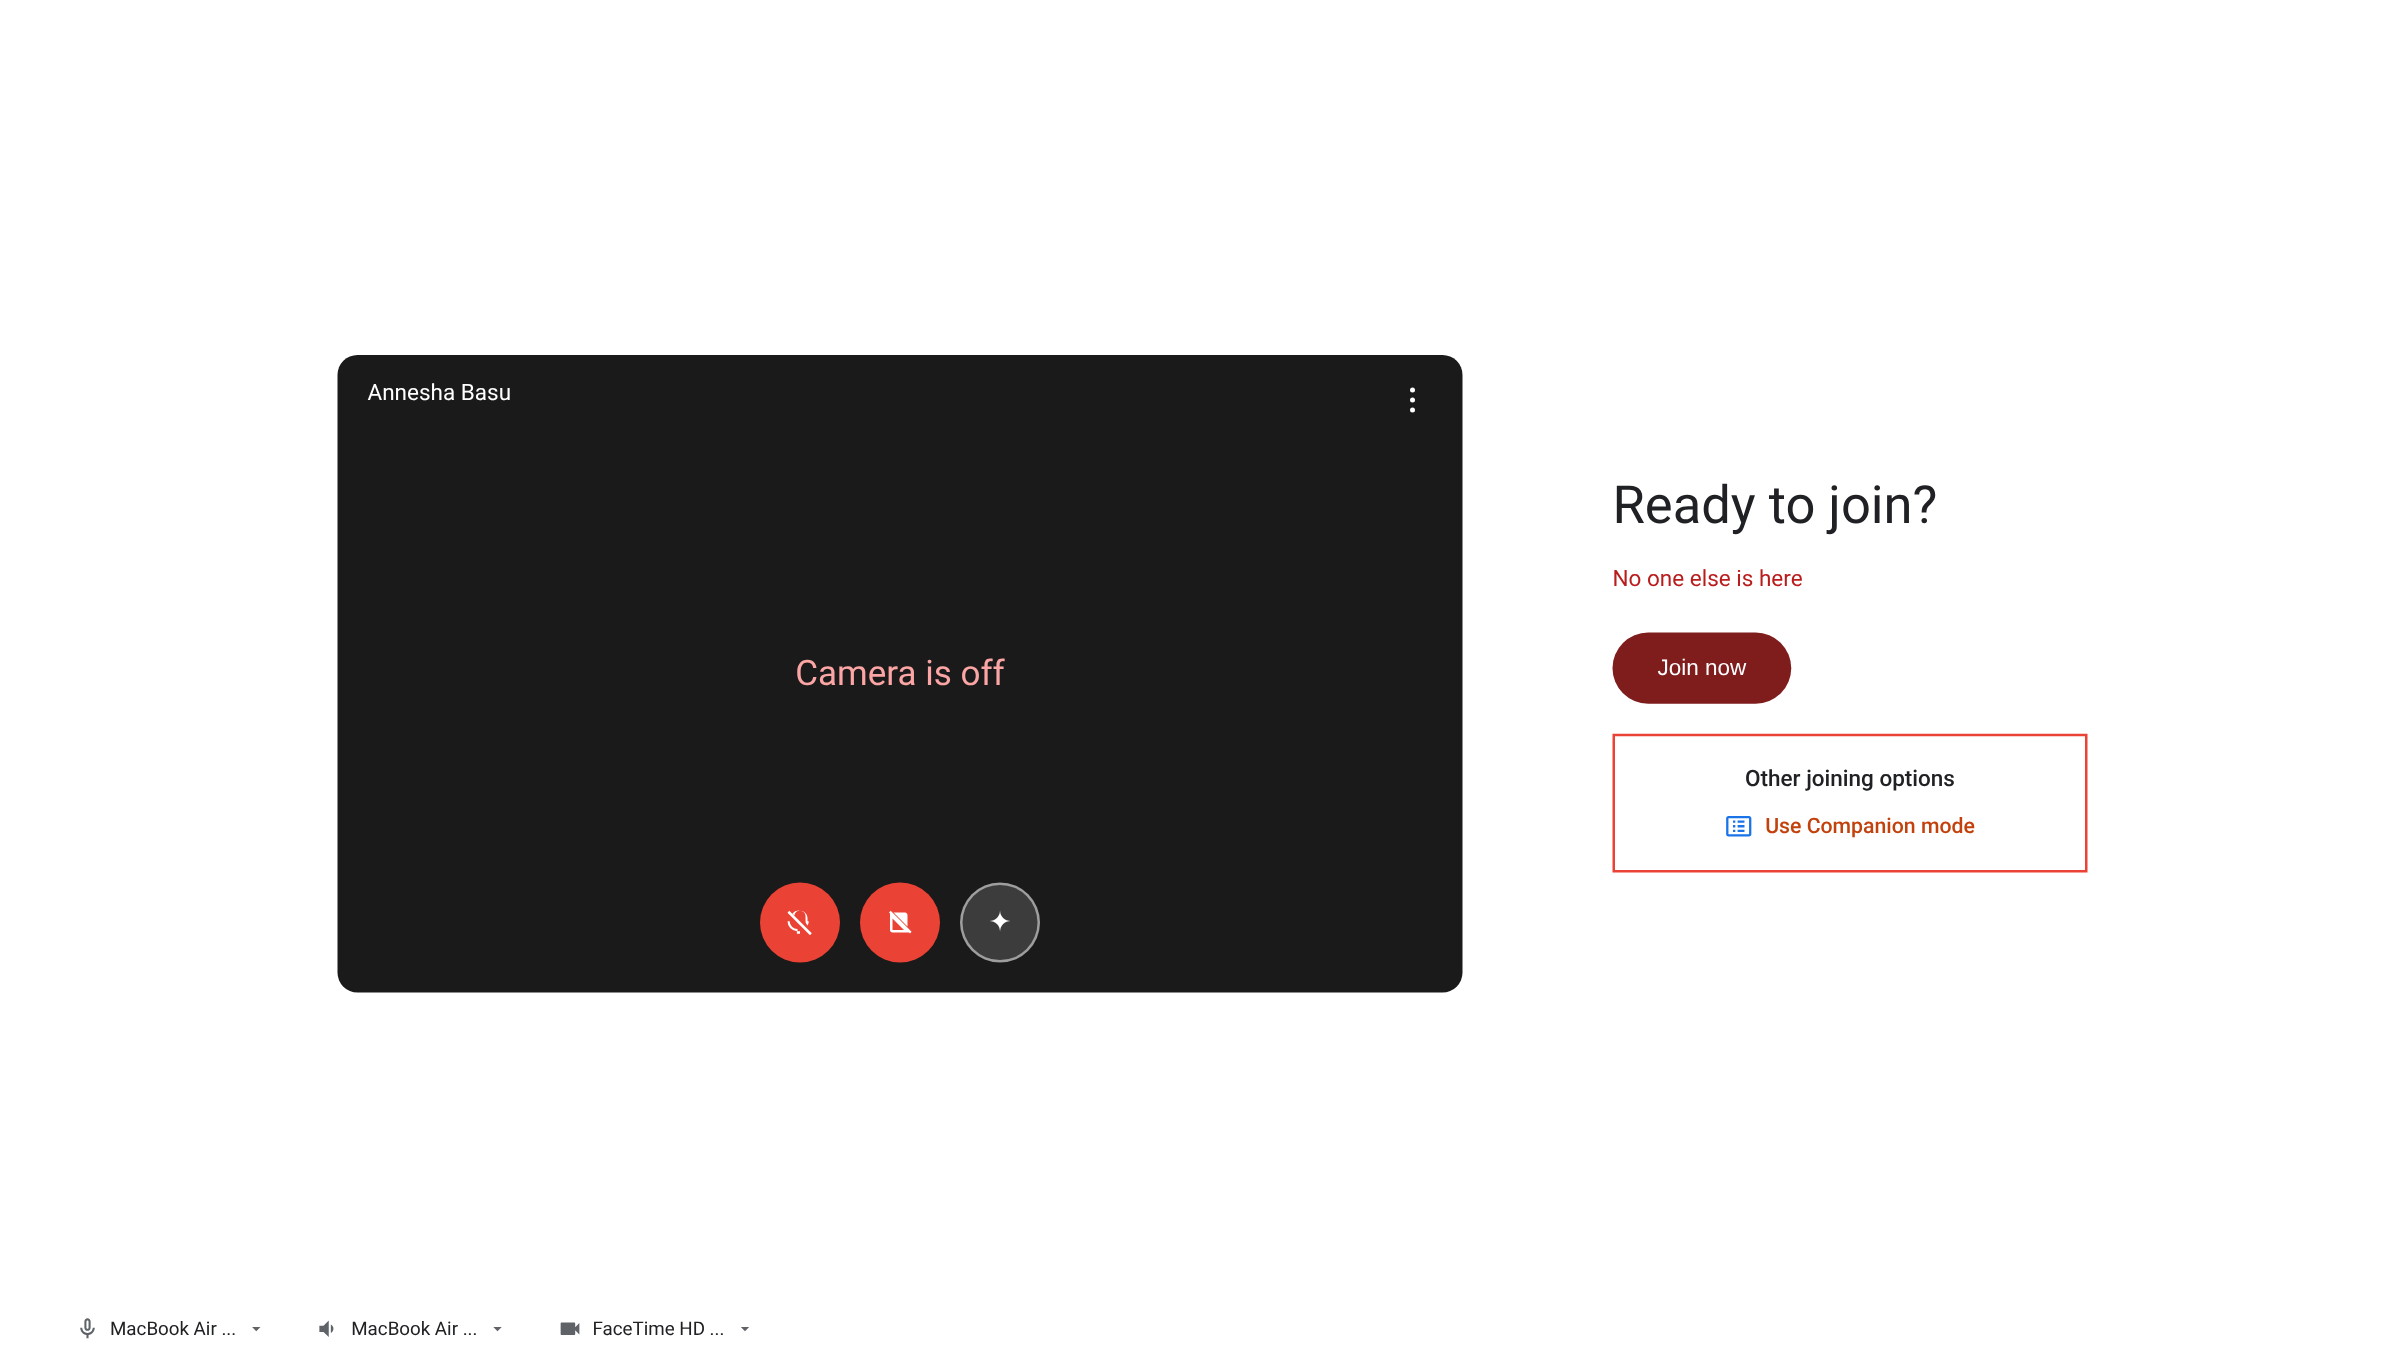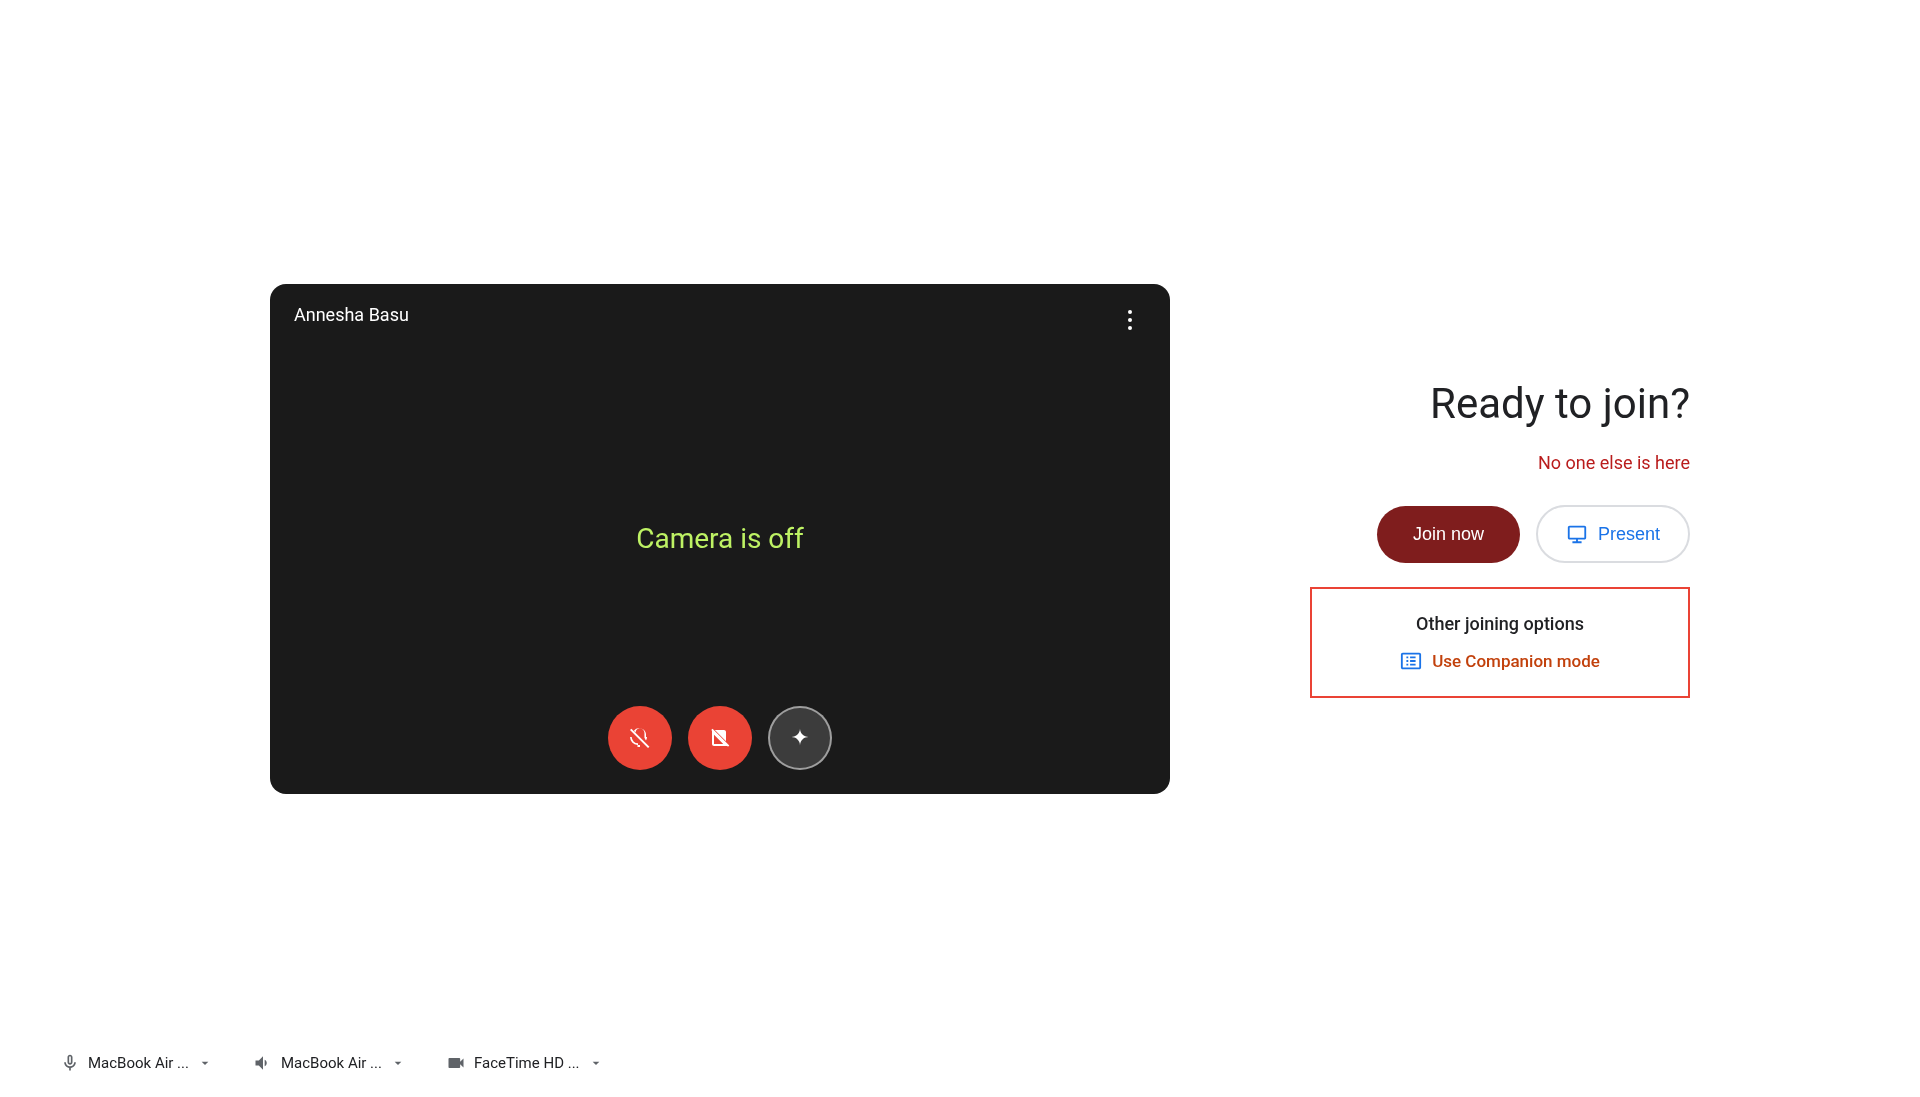--- a/index.html
+++ b/index.html
@@ -61,21 +61,21 @@
       font-size: 24px;
       width: 40px;
       height: 40px;
       display: flex;
       align-items: center;
       justify-content: center;
       border-radius: 50%;
     }
 
     .camera-off-text {
-      color: #bef264;
+      color: #fca5a5;
       font-size: 28px;
       font-weight: 400;
     }
 
     .video-controls {
       position: absolute;
       bottom: 24px;
       left: 50%;
       transform: translateX(-50%);
       display: flex;
@@ -108,21 +108,21 @@
       align-items: center;
       justify-content: center;
       color: white;
       font-size: 20px;
     }
 
     
     .right-panel {
       display: flex;
       flex-direction: column;
-      align-items: flex-end;
+      align-items: flex-start;
       gap: 24px;
       min-width: 400px;
     }
 
     .ready-title {
       font-size: 42px;
       font-weight: 400;
       color: #202124;
       text-align: center;
     }
@@ -286,26 +286,20 @@
     </div>
   </div>
 
   <div class="right-panel">
     <h1 class="ready-title">Ready to join?</h1>
     <p class="no-one-text">No one else is here</p>
 
     <div class="join-buttons">
       <button class="join-now-btn">Join now</button>
 
-      <button class="present-btn">
-        <svg width="22" height="22" viewBox="0 0 24 24" fill="#1a73e8">
-          <path d="M20 3H4c-1.1 0-2 .9-2 2v11c0 1.1.9 2 2 2h7v2H7v2h10v-2h-4v-2h7c1.1 0 2-.9 2-2V5c0-1.1-.9-2-2-2zm0 13H4V5h16v11z"></path>
-        </svg>
-        <span>Present</span>
-      </button>
     </div>
 
     <div class="other-options-box">
       <span class="other-options-title">Other joining options</span>
 
       <a class="companion-mode-link" href="#">
         <svg width="22" height="22" viewBox="0 0 24 24" fill="#1a73e8">
           <path d="M21 3H3c-1.1 0-2 .9-2 2v14c0 1.1.9 2 2 2h18c1.1 0 2-.9 2-2V5c0-1.1-.9-2-2-2zm0 16H3V5h18v14zM7 15h2v2H7zm0-4h2v2H7zm0-4h2v2H7zm4 8h6v2h-6zm0-4h6v2h-6zm0-4h6v2h-6z"></path>
         </svg>
         <span>Use Companion mode</span>

